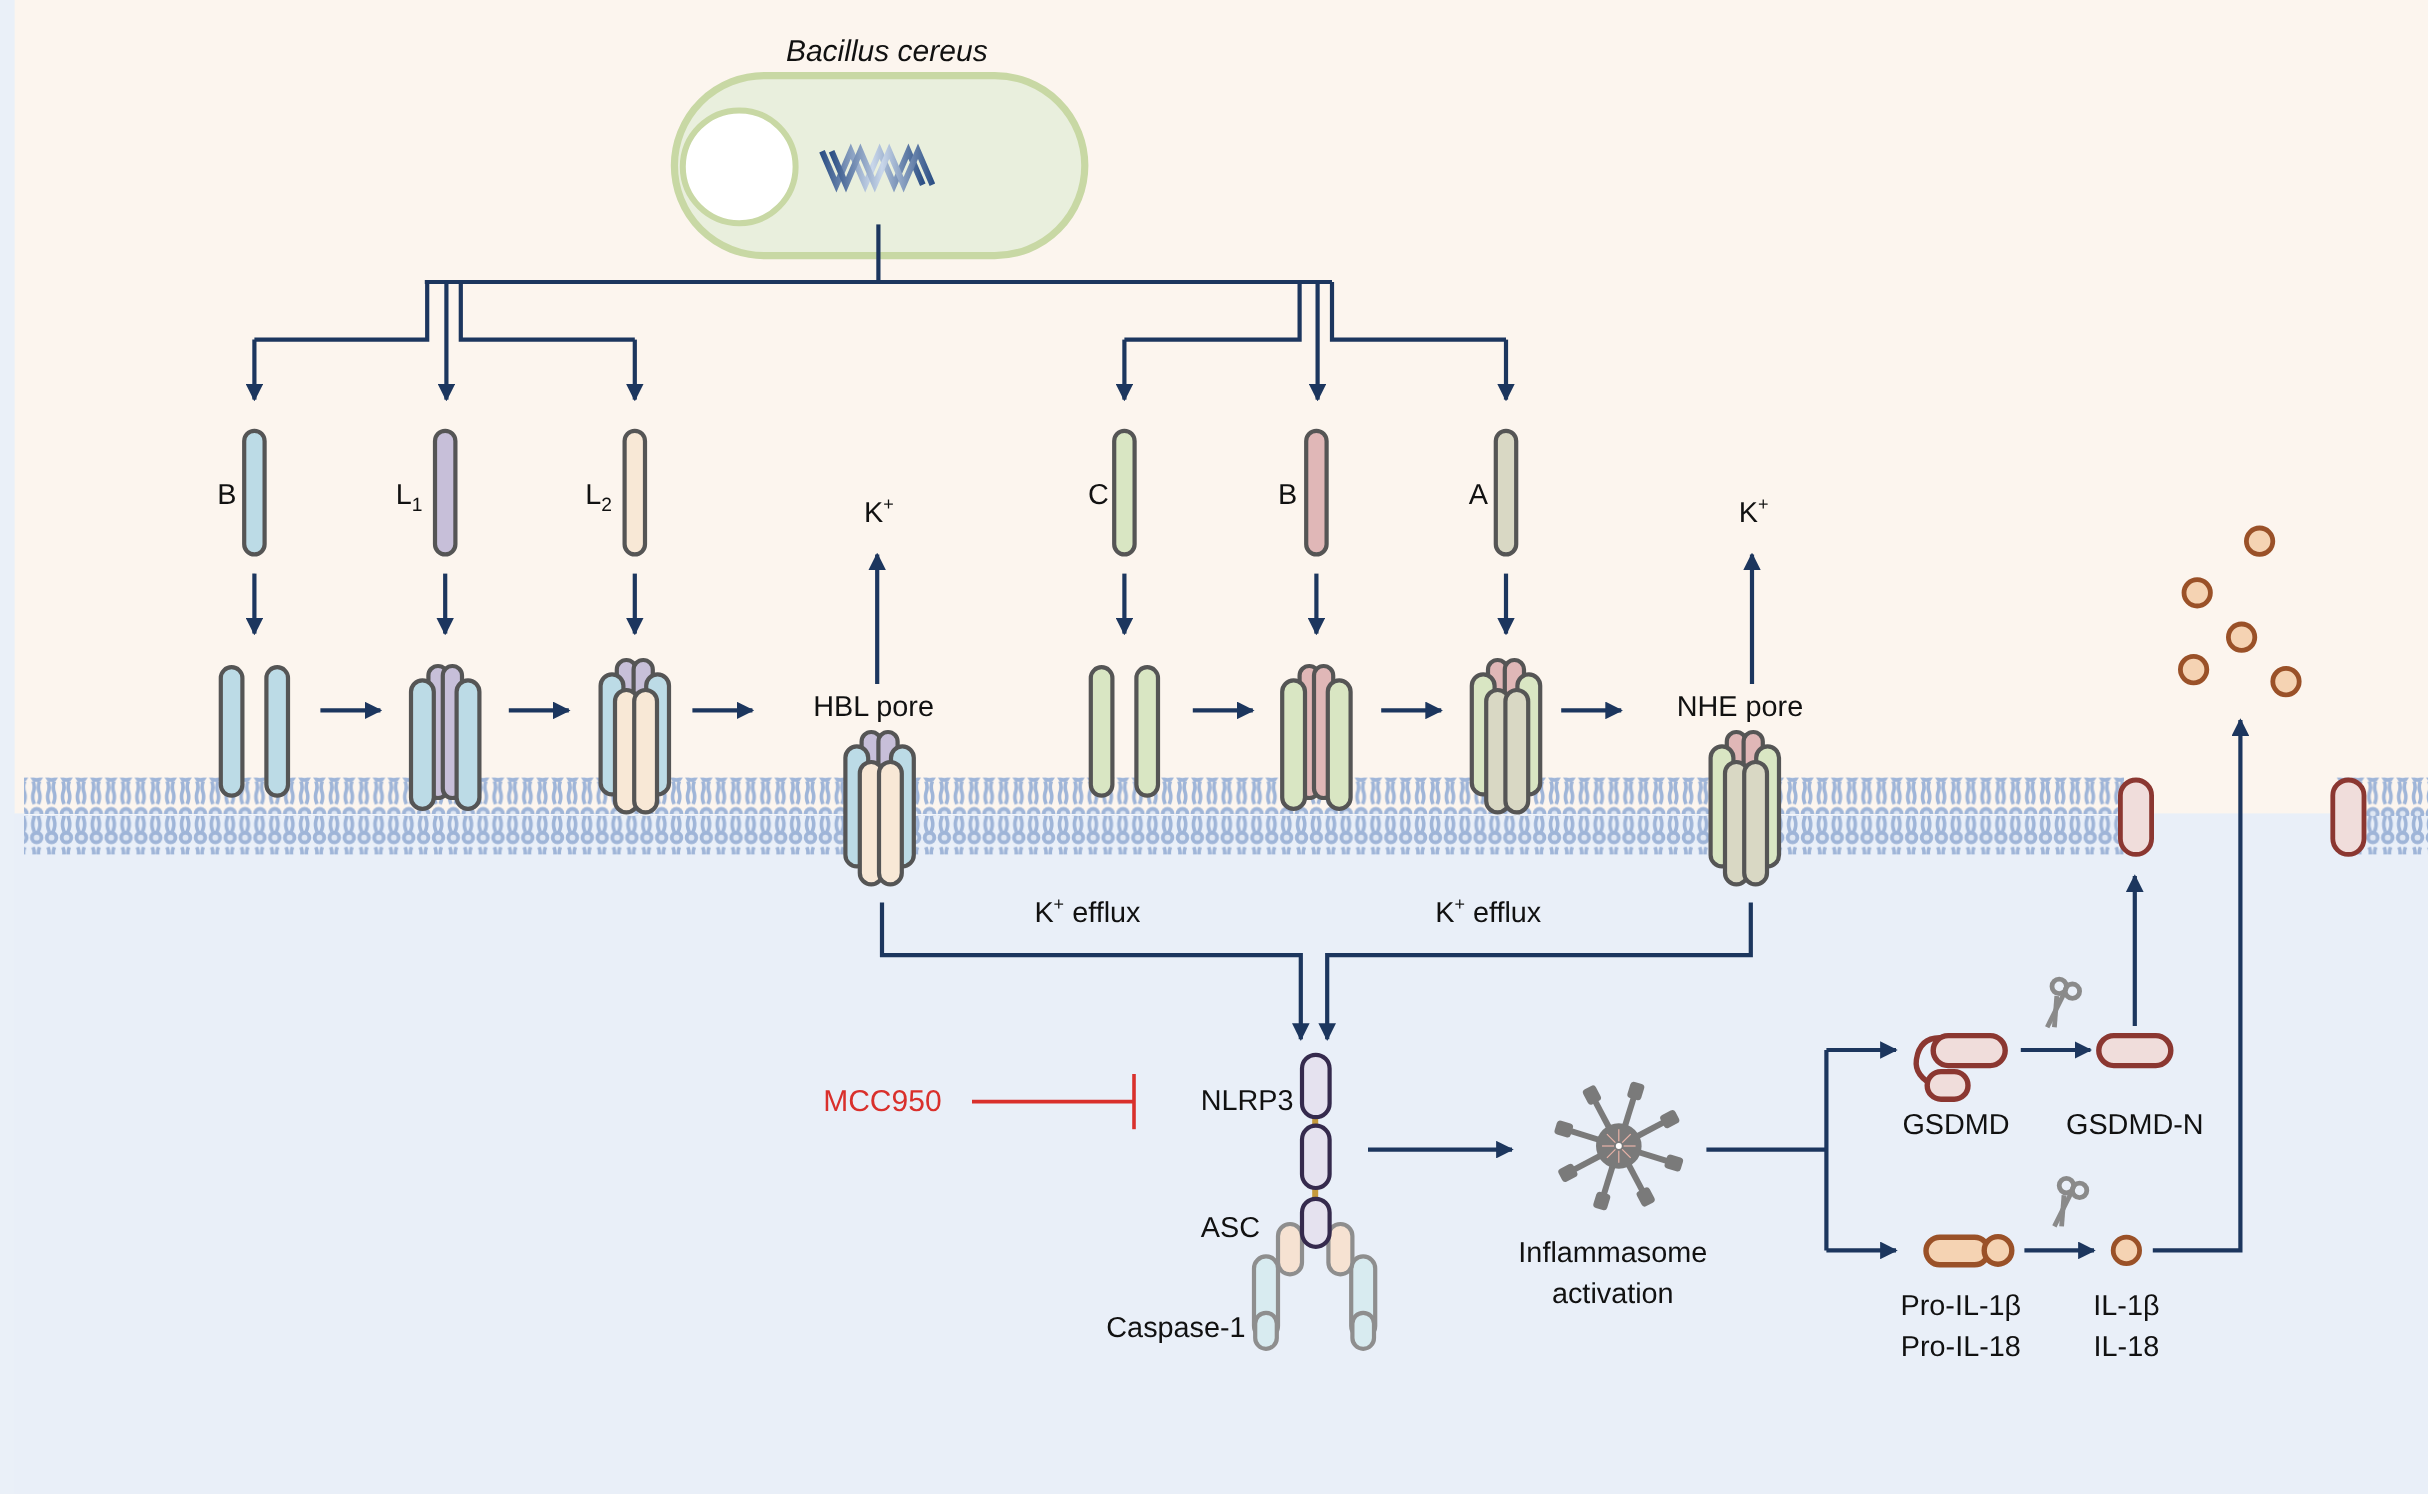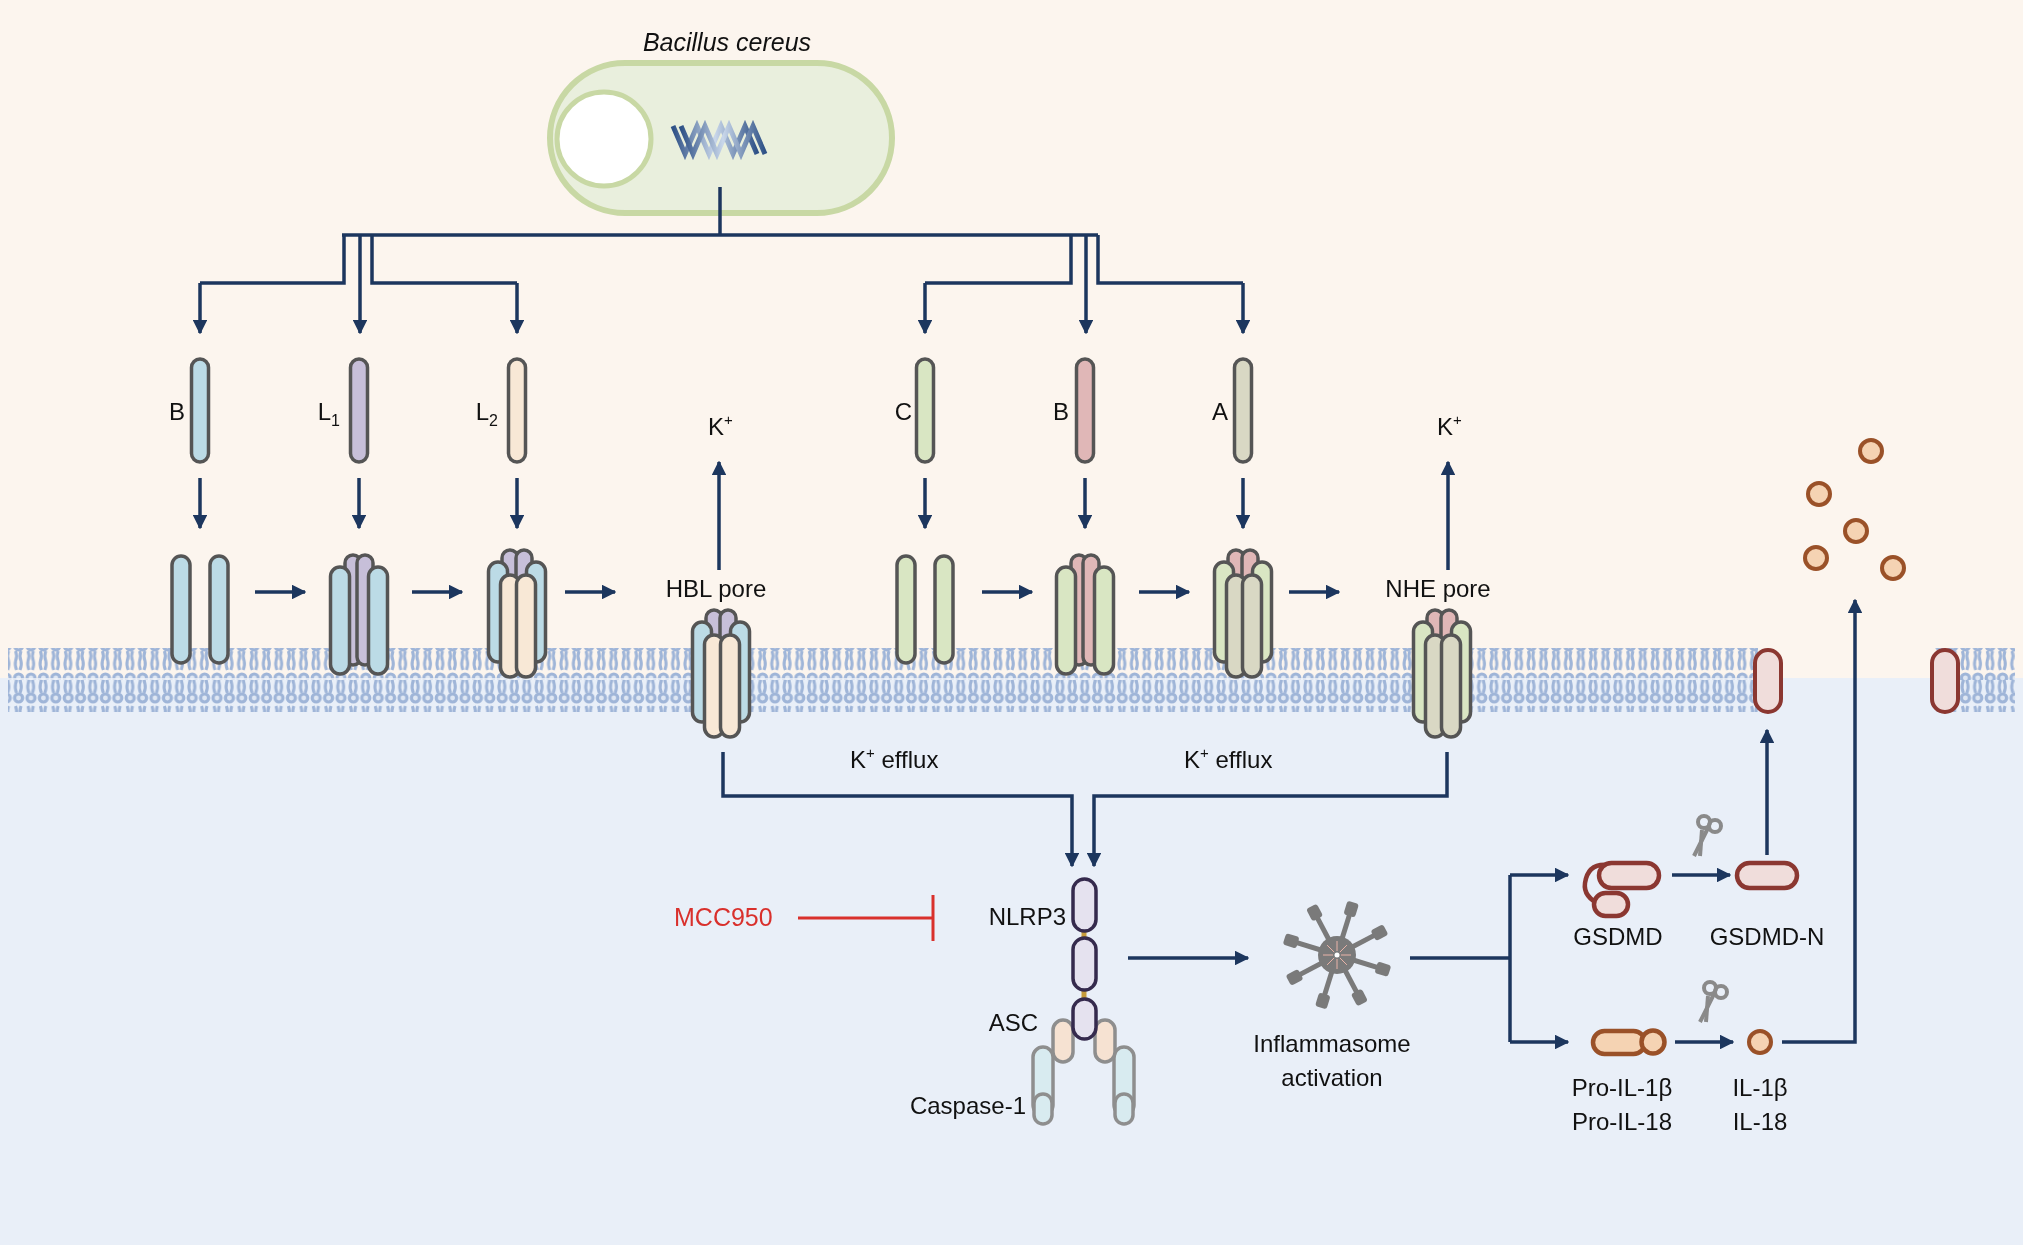--- a/index.html
+++ b/index.html
@@ -1,17 +1,17 @@
 <!DOCTYPE html>
 <html><head>
 <meta charset="utf-8">
 <style>
   html, body { margin:0; padding:0; }
   body { width:2023px; height:1245px; overflow:hidden; background:#eaf0f8; font-family:"Liberation Sans", sans-serif; }
-  #stage { position:absolute; left:0; top:0; width:1761px; height:1245px; }
+  #stage { position:absolute; left:12px; top:0; width:1761px; height:1245px; }
   svg text { font-family:"Liberation Sans", sans-serif; fill:#111; }
 </style>
 </head>
 <body>
 
 <div id="stage">
 <svg id="svg" width="2023" height="1245" viewBox="0 0 2023 1245" xmlns="http://www.w3.org/2000/svg">
   <defs>
     <marker id="ah" viewBox="0 0 10 10" refX="9" refY="5" markerWidth="4.2" markerHeight="4.2" orient="auto-start-reverse">
       <path d="M0,0 L10,5 L0,10 z" fill="#1c365e"></path>

